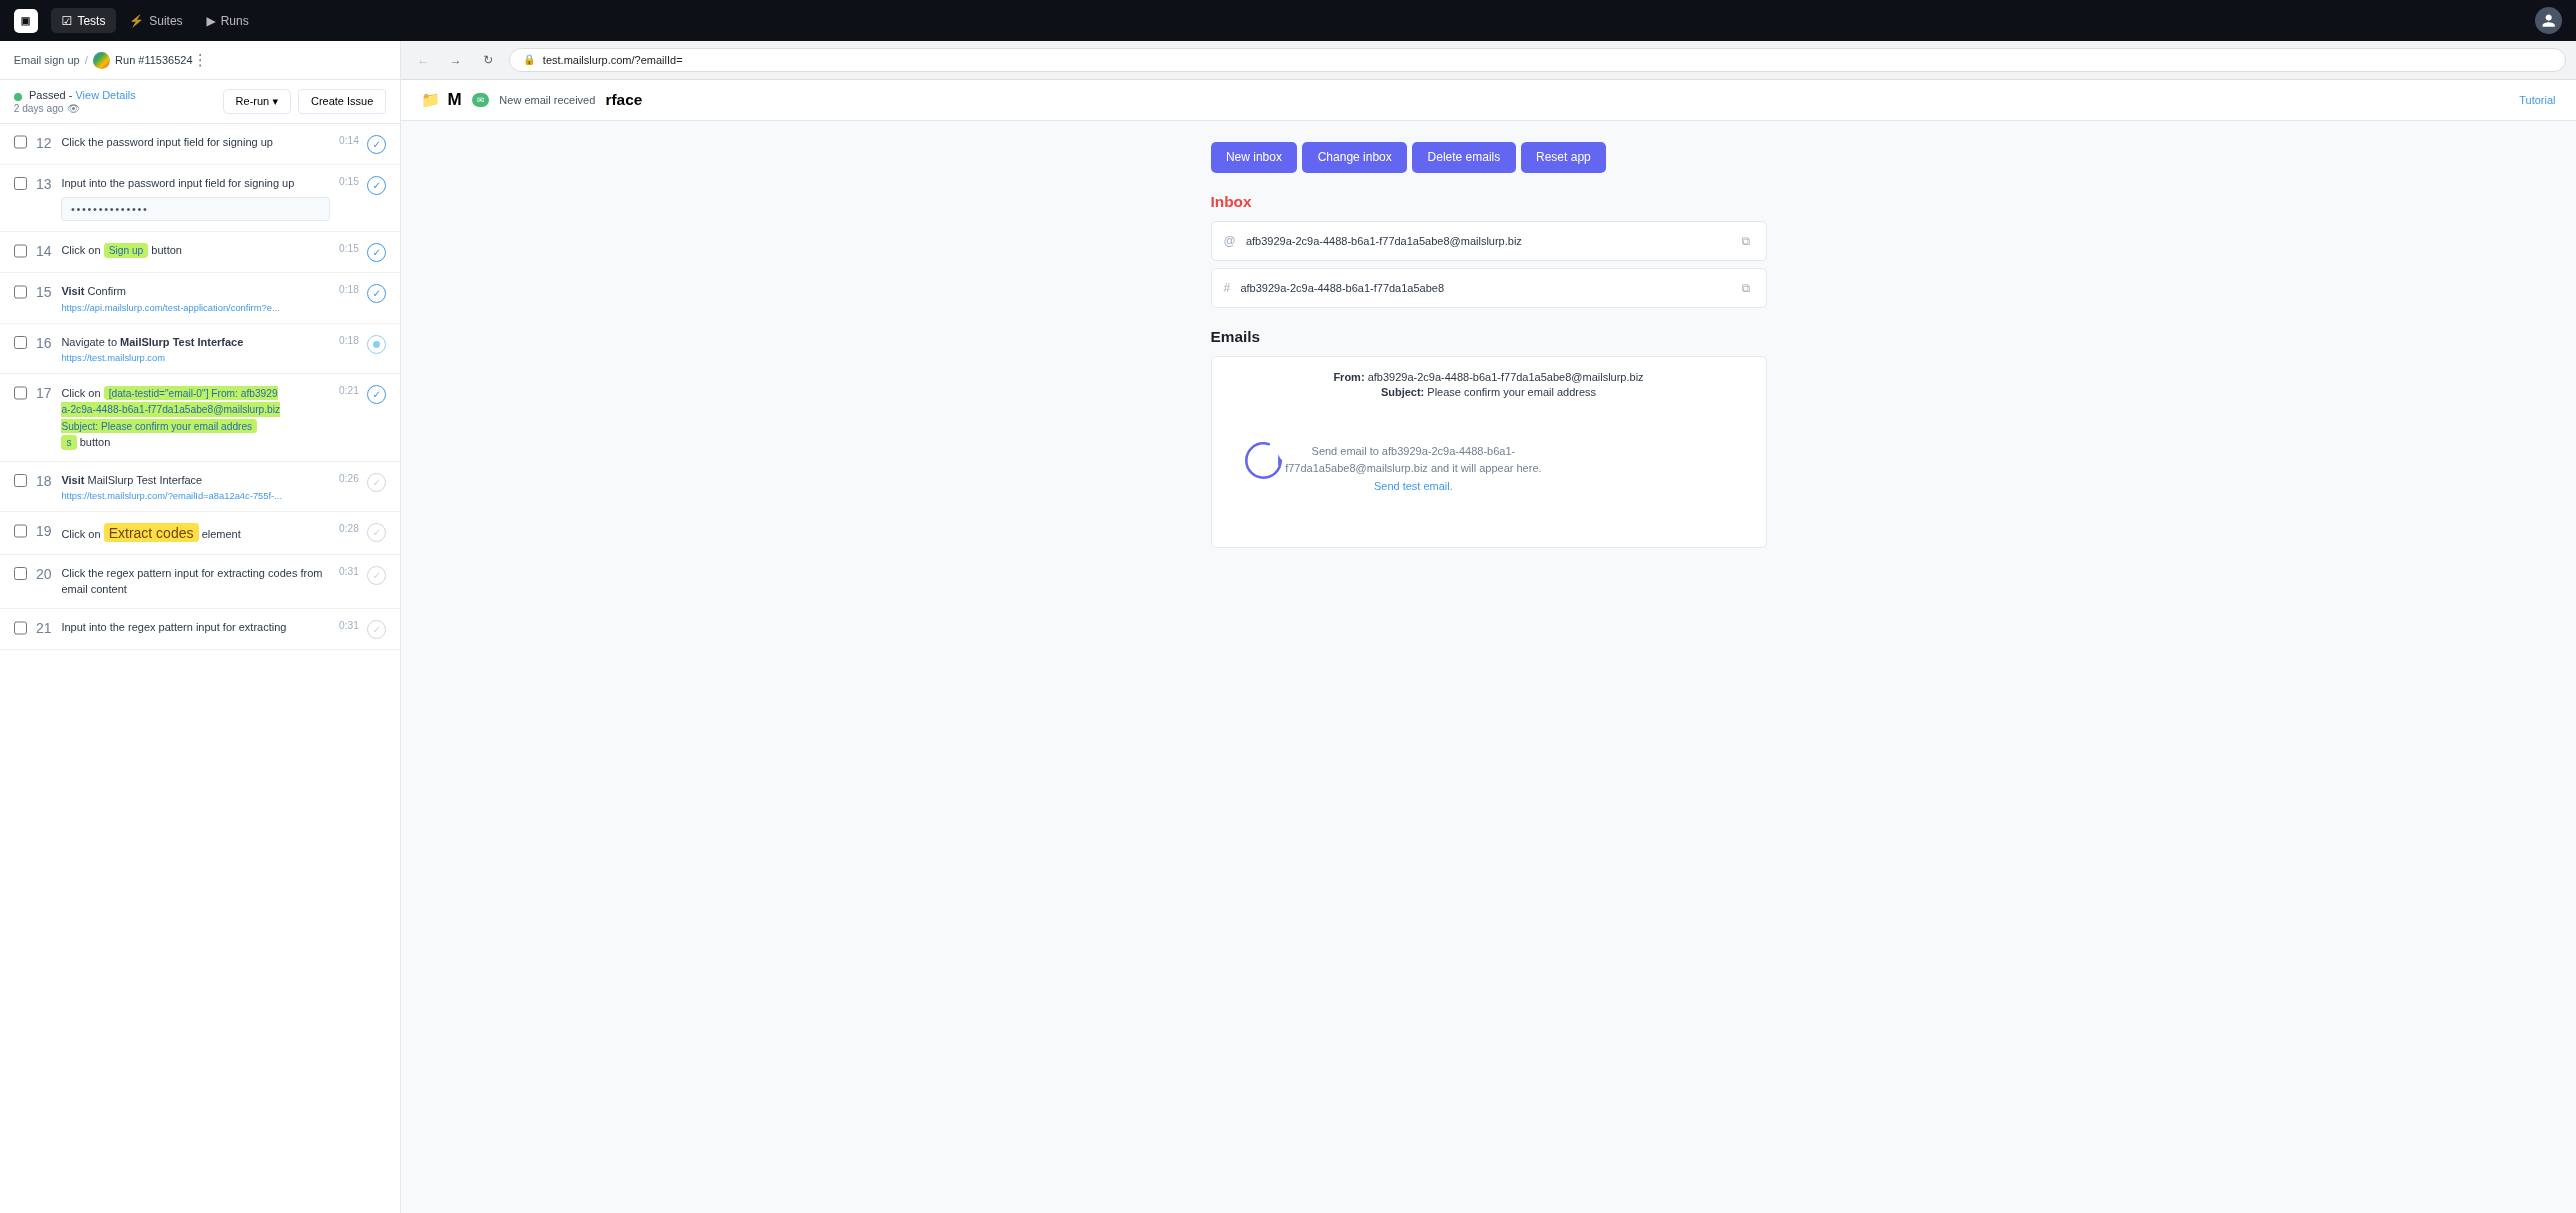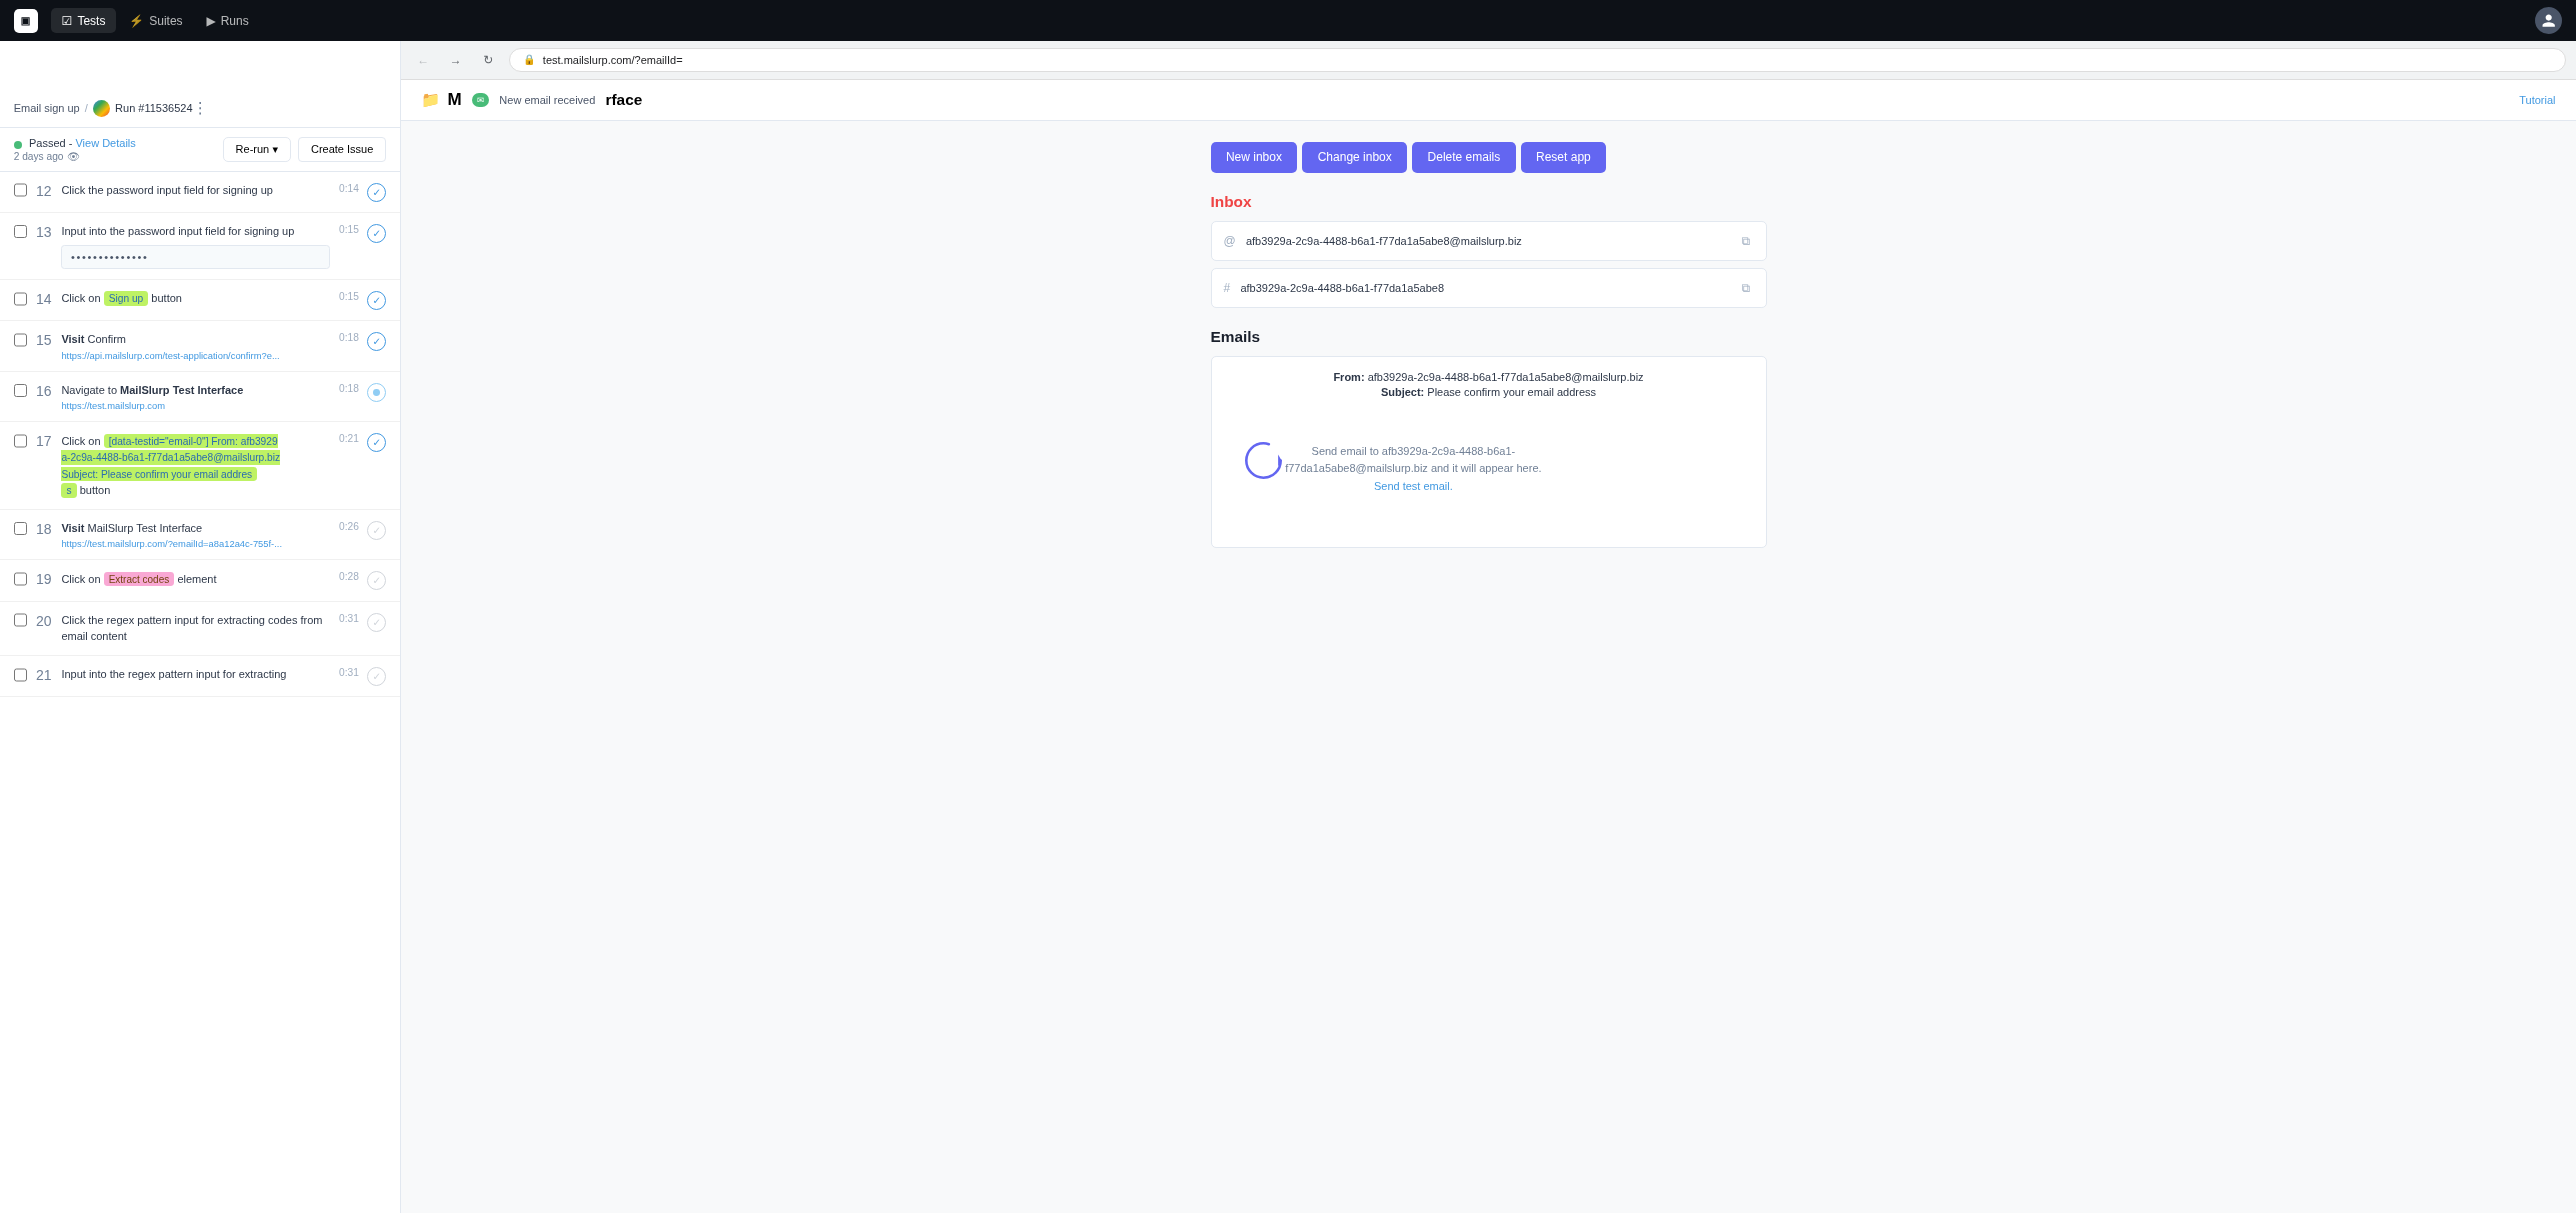--- a/index.html
+++ b/index.html
@@ -58,21 +58,20 @@
       overflow: hidden;
     }
 
     
     .left-header {
       padding: 10.2px 13.7px;
       border-bottom: 0.9px solid #e2e8f0;
       display: flex;
       align-items: center;
       justify-content: flex-start;
-      margin-top: 48px;
     }
     .breadcrumb {
       display: flex; align-items: center; gap: 5.1px;
       font-size: 11px; color: #4a5568;
     }
     .breadcrumb-sep { color: #a0aec0; }
     .breadcrumb-current { color: #2d3748; font-weight: 500; }
     .browser-icon {
       width: 17px; height: 17px;
       border-radius: 50%;
@@ -159,25 +158,25 @@
     }
     .step-highlight {
       background: #bef264;
       color: #2b6cb0;
       padding: 1.7px 5.1px;
       border-radius: 3.4px;
       font-size: 10.2px;
       font-weight: 500;
     }
     .step-highlight-orange {
-      background: #f9a8d4;
+      background: #fde047;
       color: #744210;
       padding: 1.7px 5.1px;
       border-radius: 3.4px;
-      font-size: 10px;
+      font-size: 14px;
       font-weight: 500;
       text-align: right;
     }
     .step-password {
       background: #f7fafc;
       border: 0.9px solid #e2e8f0;
       border-radius: 3.4px;
       padding: 5.1px 8.5px;
       margin-top: 5.1px;
       font-size: 11px;

